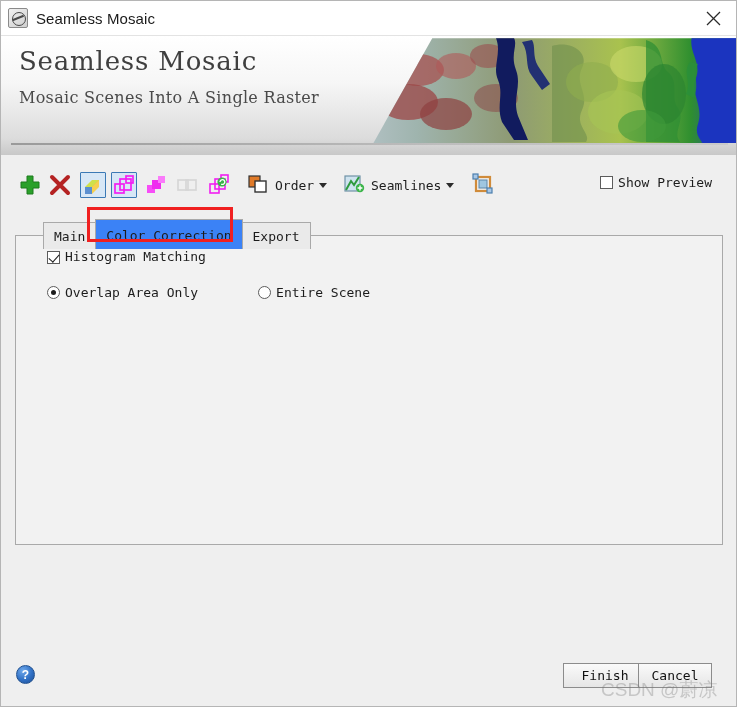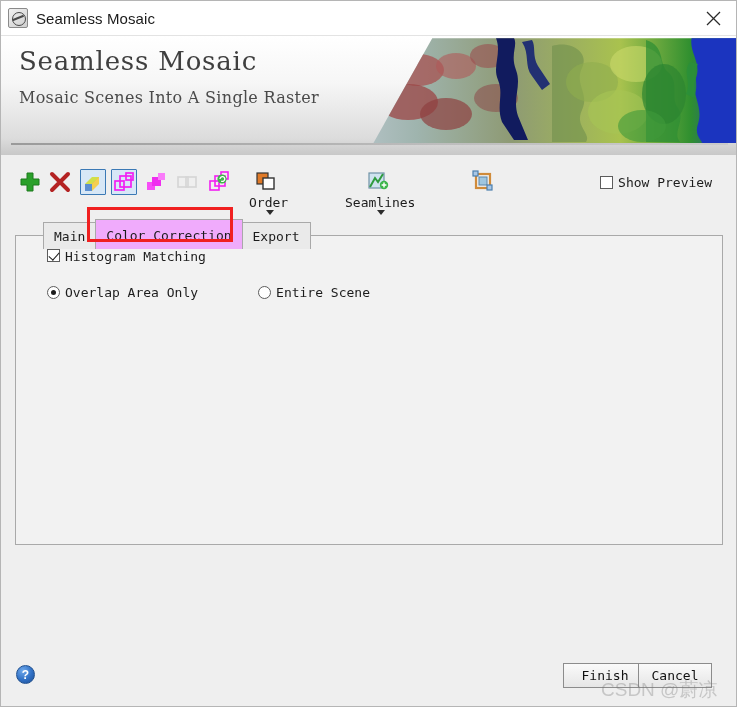--- a/index.html
+++ b/index.html
@@ -104,21 +104,20 @@
   
   .toolbar {
     position: absolute; left: 0; top: 162px;
     width: 735px; height: 44px;
   }
   .tb-item {
     position: absolute; top: 6px;
     height: 32px;
     display: flex; align-items: center;
     cursor: pointer;
-    flex-direction: column;
   }
   .tb-label {
     font-family: "DejaVu Sans Mono", monospace;
     font-size: 13px; color: #1c1c1c;
     margin-left: 3px;
     white-space: nowrap;
   }
   .caret {
     margin-left: 5px;
     width: 0; height: 0;
@@ -176,34 +175,34 @@
     padding: 6px 10px 5px 10px;
     border: 1px solid #a9a9a9;
     border-bottom: none;
     background: #eaeaea;
     margin-right: -1px;
     cursor: pointer;
     white-space: nowrap;
     line-height: 15px;
   }
   .tab.active {
-    background: #f0abfc;
+    background: #3b82f6;
     padding-top: 8px; padding-bottom: 6px;
     position: relative;
     z-index: 2;
   }
 
   
   .panel {
     position: absolute; left: 14px; top: 234px;
     width: 708px; height: 310px;
     background: #f2f2f2;
     border: 1px solid #a9a9a9;
   }
-  .opt-row { position: absolute; display: flex; align-items: flex-start; padding-left: 17px; }
+  .opt-row { position: absolute; display: flex; align-items: flex-end; padding-left: 17px; }
   .row-hm { left: 14px; top: 13px; }
   .row-radios { left: 14px; top: 49px; }
   .opt-label {
     font-family: "DejaVu Sans Mono", monospace;
     font-size: 13px; color: #1c1c1c;
     margin-left: 5px; white-space: nowrap;
   }
   .radio {
     width: 13px; height: 13px; border-radius: 50%;
     border: 1px solid #5c5c5c;

